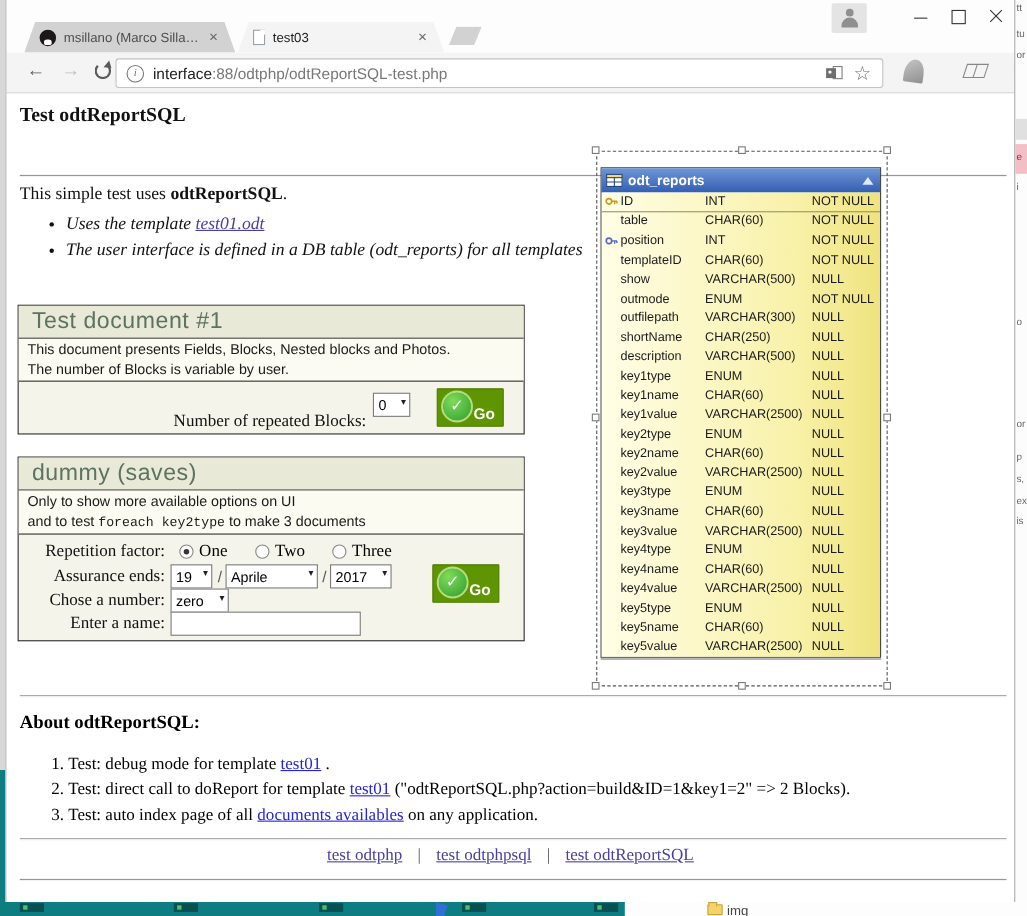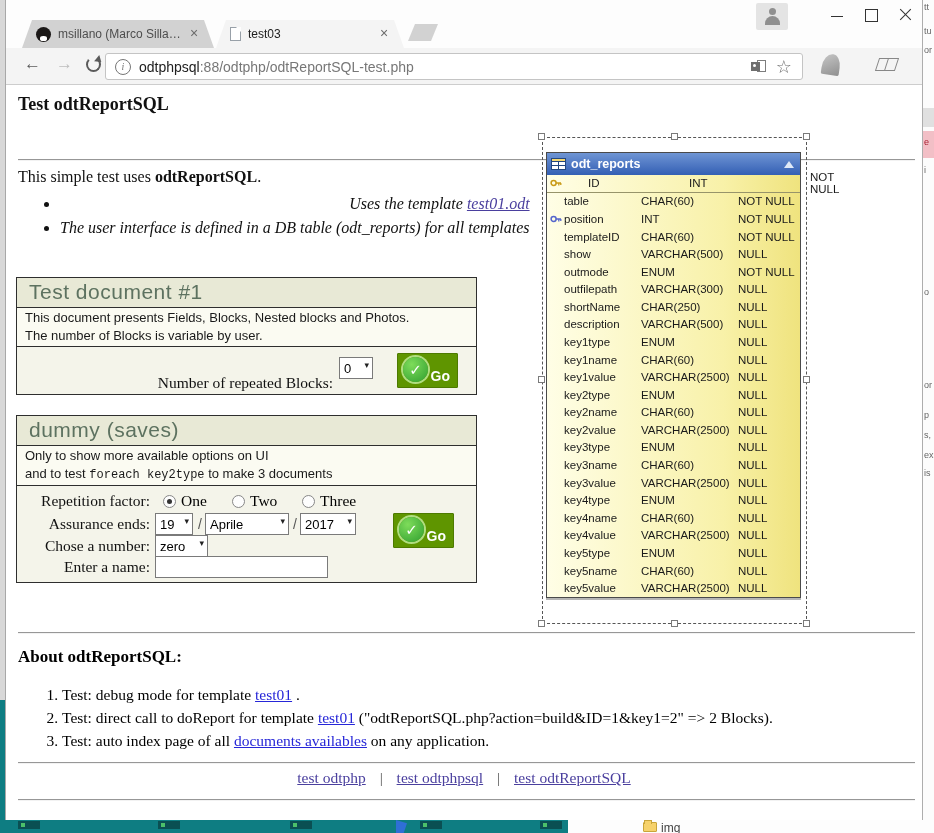--- a/index.html
+++ b/index.html
@@ -59,21 +59,21 @@
   .menu-dots { position:absolute; left:908px; top:7px; width:18px; height:22px; cursor:pointer; }
   .menu-dots i { display:block; width:3px; height:3px; border-radius:50%; background:#5a5a5a; margin:2.5px auto; }
 
   
   .content { position:relative; height:735px; background:#fff; overflow:hidden; }
   .page-title { position:absolute; left:12px; top:9px; font-size:18px; font-weight:bold; color:#111; }
   hr.rule { position:absolute; left:12px; width:897px; border:0; border-top:1px solid #979797; border-bottom:1px solid #f2f2f2; }
   .hr1 { top:74px; } .hr2 { top:547px; } .hr3 { top:677px; } .hr4 { top:714px; }
   .intro { position:absolute; left:12px; top:83px; font-size:16px; color:#111; }
   .bullets { position:absolute; left:12px; top:110px; padding-left:42px; font-size:16px; font-style:italic; color:#111; }
-  .bullets li { margin-bottom:6px;text-align:right; }
+  .bullets li { margin-bottom:6px; }
   a { cursor:pointer; }
   .lnk-visited { color:#4a3f9e; text-decoration:underline; }
   .lnk-blue { color:#2626d8; text-decoration:underline; }
 
   
   .panel { position:absolute; left:10px; width:461px; border:1px solid #2e2e2e; background:#f4f4ea; }
   .panel-1 { top:192px; height:118px; }
   .panel-2 { top:330px; height:168px; }
   .panel-head { height:30px; background:var(--panel-head,#e8e9d6); border-bottom:1px solid #2e2e2e; color:#5d7260; font-size:21px; line-height:28px; padding-left:12px; letter-spacing:0.5px; }
   .panel-desc { background:#fbfbf2; border-bottom:1px solid #2e2e2e; font-size:13px; line-height:18px; padding:1px 8px; color:#1a1a1a; }
@@ -99,21 +99,21 @@
   .db-widget { position:absolute; left:540px; top:67px; width:255px; border:1px solid #4a4a4a; box-shadow:0 2px 0 rgba(90,90,90,.45); font-size:11.5px; }
   .db-title { height:22px; background:linear-gradient(#6f95d4,#335fb4); color:#fff; font-weight:bold; font-size:12.5px; display:flex; align-items:center; padding:0 6px 0 4px; }
   .db-title .ttl { margin-left:5px; flex:1; }
   .tri-up { width:0; height:0; border-left:5px solid transparent; border-right:5px solid transparent; border-bottom:7px solid #dfe9f7; cursor:pointer; }
   .db-colbar { height:21px; background:linear-gradient(#f0f0f0,#c6c6c6); border-bottom:1px solid #8a8a8a; color:#1a1a1a; font-size:12.5px; display:flex; align-items:center; padding:0 6px 0 4px; }
   .db-colbar .ttl { margin-left:4px; flex:1; }
   .db-colbar .tri-up { border-bottom-color:#8d8d8d; }
   .tbl-ic, .col-ic { flex:0 0 15px; }
   .db-rows { background:linear-gradient(90deg,#fffee6 0%,#f8f1a8 70%,#efe37e 100%); }
   .db-row { display:flex; align-items:center; height:17.58px; color:#1a1a1a; }
-  .db-row:first-child { border-bottom:1px solid #97946a;gap:24px; }
+  .db-row:first-child { border-bottom:1px solid #97946a; }
   .db-row .kc { flex:0 0 17px; padding-left:3px; display:flex; align-items:center; }
   .db-row .nm { flex:0 0 77px; }
   .db-row .tp { flex:0 0 97px; }
   .db-row .nl { flex:1; }
 
   
   .about-title { position:absolute; left:12px; top:562px; font-size:17px; font-weight:bold; }
   .about-list { position:absolute; left:12px; top:598px; padding-left:44px; font-size:15.5px; line-height:23px; font-family:"Liberation Serif",serif; }
   .footer-links { position:absolute; left:0; top:684px; width:100%; text-align:center; font-family:"Liberation Serif",serif; font-size:15.5px; }
   .footer-links .sep { color:#555; margin:0 10px; }
@@ -171,21 +171,21 @@
           </span>
       </div>
     </div>
 
     <div class="toolbar">
       <span class="navic nav-back">←</span>
       <span class="navic nav-fwd">→</span>
       <span class="reload"></span>
       <div class="omnibox">
         <span class="info-ic">i</span>
-        <span class="url"><span class="host">odtphpsql</span><span class="rest">:88/odtphp/odtReportSQL-test.php</span></span>
+        <span class="url"><span class="host">interface</span><span class="rest">:88/odtphp/odtReportSQL-test.php</span></span>
         <span class="ob-right">
           <span class="imgcard-ic">
               <span class="back"></span>
               <span class="front"></span>
             </span>
           <span class="star-ic">☆</span>
         </span>
       </div>
       <span class="ext-ghost"></span>
       <span class="ext-book"></span>

